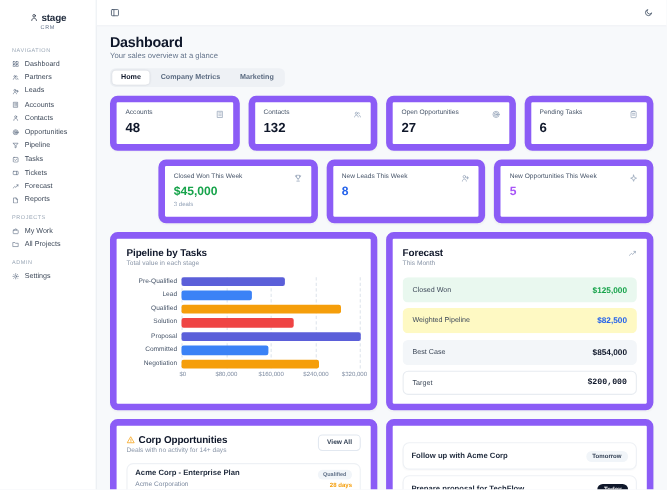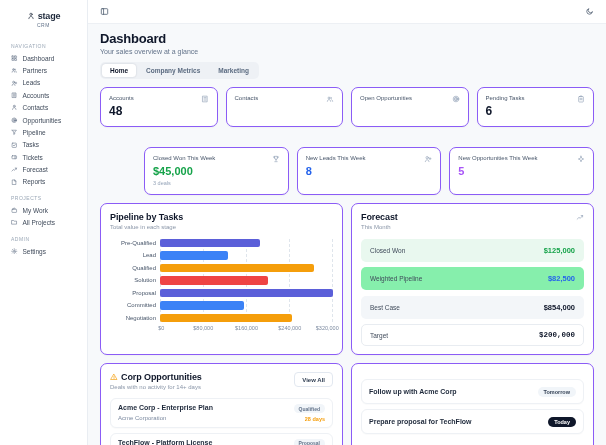--- a/index.html
+++ b/index.html
@@ -29,29 +29,29 @@
   .topbar-icon { width:9px; height:9px; color:#475569; cursor:pointer; }
   .content { flex:1; padding:8px 12px; overflow:hidden; }
 
   .page-title { font-size:13px; font-weight:bold; margin:0; line-height:14px; letter-spacing:-0.2px; }
   .page-subtitle { font-size:7px; color:#64748b; margin-top:2px; line-height:8px; }
 
   .tabs { display:inline-flex; background:#eef1f5; border-radius:5px; padding:2px; margin-top:6px; gap:2px; }
   .tab { font-size:6.5px; font-weight:600; color:#5b6b81; padding:3px 8px; border-radius:3.5px; cursor:pointer; white-space:nowrap; }
   .tab.active { background:#fff; color:#0f172a; box-shadow:0 0 2px rgba(15,23,42,.18); }
 
-  .card { background:#fff; border:1px solid #8b5cf6; border-radius:7px; box-shadow:0 1px 1.5px rgba(15,23,42,.03); }
+  .card { background:#fff; border:6px solid #8b5cf6; border-radius:7px; box-shadow:0 1px 1.5px rgba(15,23,42,.03); }
 
   .stats-row { display:grid; grid-template-columns:repeat(4,1fr); gap:8px; margin-top:8px; }
   .stat-card { padding:7px 8px 8px; position:relative; }
   .stat-label { font-size:6px; color:#475569; line-height:7px; padding-right:12px; }
   .stat-value { font-size:12px; font-weight:bold; margin-top:3px; line-height:13px; }
   .stat-icon { position:absolute; top:7px; right:8px; width:8px; height:8px; color:#94a3b8; }
 
-  .highlights-row { display:grid; grid-template-columns:repeat(3,1fr); gap:8px; margin-top:20px;padding-left:44px; }
+  .highlights-row { display:grid; grid-template-columns:repeat(3,1fr); gap:8px; margin-top:8px;padding-left:44px; }
   .highlight-value { font-size:11px; font-weight:bold; margin-top:3px; line-height:12px; }
   .highlight-sub { font-size:5.5px; color:#94a3b8; margin-top:2.5px; min-height:6px; line-height:6px; }
   .green { color:#16a34a; } .blue { color:#2563eb; } .purple { color:#a855f7; }
 
   .charts-row { display:grid; grid-template-columns:1fr 1fr; gap:8px; margin-top:8px; }
   .panel { padding:8px 9px; }
   .panel-header { display:flex; justify-content:space-between; align-items:flex-start; }
   .panel-title { font-size:9px; font-weight:bold; line-height:10px; letter-spacing:-0.1px; }
   .panel-subtitle { font-size:6px; color:#8a96a8; margin-top:2px; line-height:7px; }
   .panel-header-icon { width:8px; height:8px; color:#94a3b8; margin-top:1px; }
@@ -69,21 +69,21 @@
   .chart-bar { height:100%; border-radius:2px; }
   .chart-x-axis { margin-left:50px; position:relative; height:8px; margin-top:3px; }
   .x-tick { position:absolute; top:0; font-size:5.5px; color:#7c8aa0; transform:translateX(-50%); white-space:nowrap; }
 
   
   .forecast-rows { margin-top:8px; display:flex; flex-direction:column; gap:5.5px; }
   .forecast-row { display:flex; justify-content:space-between; align-items:center; border-radius:5px; padding:6px 8px; border:1px solid transparent; }
   .fr-label { font-size:6.5px; color:#3f4a5a; }
   .fr-value { font-size:7.5px; font-weight:bold; }
   .forecast-row.row-green { background:#e9f8ef; } .forecast-row.row-green .fr-value { color:#16a34a; }
-  .forecast-row.row-blue  { background:#86efac; } .forecast-row.row-blue .fr-value  { color:#2563eb; }
+  .forecast-row.row-blue  { background:#fef9c3; } .forecast-row.row-blue .fr-value  { color:#2563eb; }
   .forecast-row.row-gray  { background:#f3f6f9; } .forecast-row.row-gray .fr-value  { color:#0f172a; }
   .forecast-row.row-plain { background:#fff; border-color:#e8ecf1; } .forecast-row.row-plain .fr-value { color:#0f172a;font-family:Liberation Mono, monospace; }
 
   
   .bottom-row { display:grid; grid-template-columns:1fr 1fr; gap:8px; margin-top:8px; }
   .view-all { font-size:6px; font-weight:600; color:#334155; background:#fff; border:1px solid #e2e8f0; border-radius:4px; padding:3.5px 7px; cursor:pointer; font-family:inherit; }
   .list { margin-top:7px; display:flex; flex-direction:column; gap:5px; }
   .list-item { border:1px solid #eef1f5; border-radius:6px; padding:5px 7px; display:flex; justify-content:space-between; align-items:center; box-shadow:0 1px 1px rgba(15,23,42,.02); cursor:pointer; background:#fff; }
   .li-name { font-size:7px; font-weight:600; color:#1e293b; line-height:8px; }
   .li-company { font-size:6px; color:#7c8aa0; margin-top:2.5px; line-height:7px; }
@@ -312,32 +312,34 @@
           <span class="icon stat-icon">
             <svg viewBox="0 0 24 24" fill="none" stroke="currentColor" stroke-width="2" stroke-linecap="round" stroke-linejoin="round">
               <rect x="5.5" y="3.5" width="13" height="17"></rect>
               <path d="M9 7.5h1.5M13.5 7.5H15M9 11.5h1.5M13.5 11.5H15M9 15.5h1.5M13.5 15.5H15"></path>
             </svg>
           </span>
         </div>
 
         <div class="card stat-card">
           <div class="stat-label">Contacts</div>
+          <div class="stat-value">132</div>
           <span class="icon stat-icon">
             <svg viewBox="0 0 24 24" fill="none" stroke="currentColor" stroke-width="2" stroke-linecap="round" stroke-linejoin="round">
               <circle cx="9" cy="9" r="3"></circle>
               <path d="M4 19c0-2.8 2.2-5 5-5s5 2.2 5 5"></path>
               <path d="M15.5 6.5a3 3 0 0 1 0 5"></path>
               <path d="M17 14.3c1.8.8 3 2.5 3 4.7"></path>
             </svg>
           </span>
         </div>
 
         <div class="card stat-card">
           <div class="stat-label">Open Opportunities</div>
+          <div class="stat-value">27</div>
           <span class="icon stat-icon">
             <svg viewBox="0 0 24 24" fill="none" stroke="currentColor" stroke-width="2" stroke-linecap="round" stroke-linejoin="round">
               <circle cx="12" cy="12" r="8.5"></circle>
               <circle cx="12" cy="12" r="5"></circle>
               <circle cx="12" cy="12" r="1.5"></circle>
             </svg>
           </span>
         </div>
 
         <div class="card stat-card">

